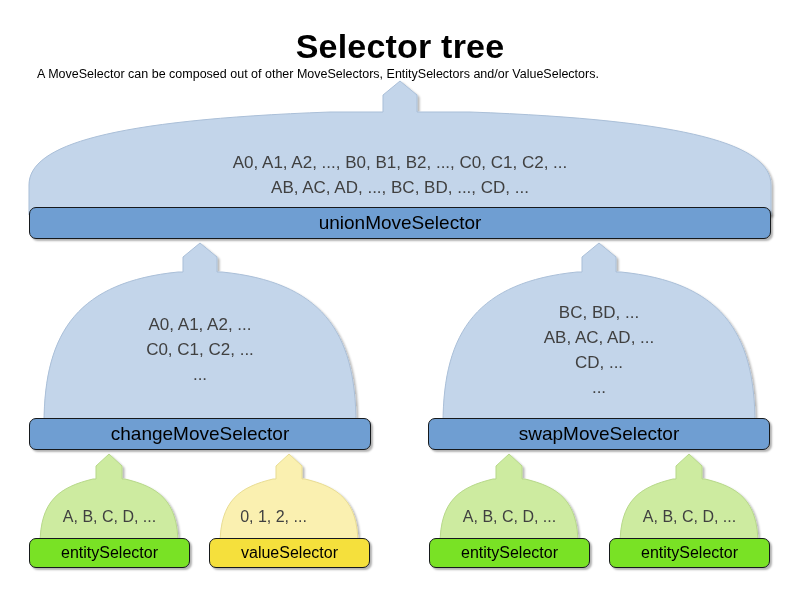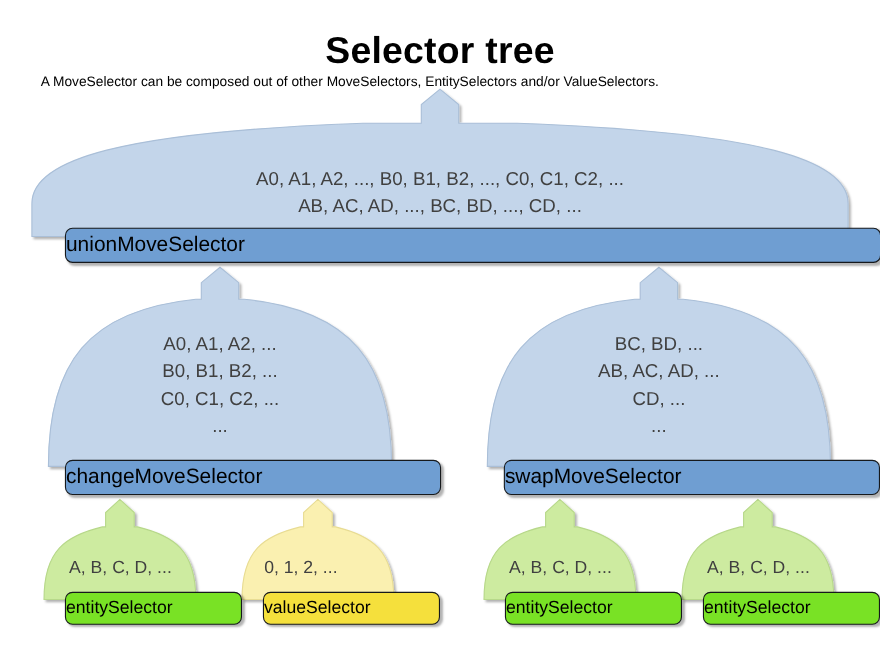--- a/index.html
+++ b/index.html
@@ -53,24 +53,23 @@
   }
 
   
   .bar {
     position: absolute;
     box-sizing: border-box;
     border: 1.6px solid #16191c;
     border-radius: 7px;
     display: flex;
     align-items: center;
-    justify-content: flex-start;
+    justify-content: center;
     text-align: center;
     box-shadow: 2px 2px 2px rgba(0,0,0,0.30);
-    margin-left: 30px;
   }
   .bar.blue   { background: #6f9ed2; }
   .bar.green  { background: #79e225; }
   .bar.yellow { background: #f5e03c; }
 
   .bar-label {
     font-size: 19px;
     line-height: 20px;
     white-space: nowrap;
     color: #000;
@@ -92,21 +91,21 @@
   .bubble-text.leaf .line {
     font-size: 16px;
     line-height: 22px;
   }
 
   
   #union-bar  { left: 29px;  top: 207px; width: 742px; height: 32px; }
   #union-text { left: 29px;  top: 150px; width: 742px; }
 
   #change-bar  { left: 29px;  top: 418px; width: 342px; height: 32px; }
-  #change-text { left: 29px;  top: 300px; width: 342px; }
+  #change-text { left: 29px;  top: 312px; width: 342px; }
 
   #swap-bar   { left: 428px; top: 418px; width: 342px; height: 32px; }
   #swap-text  { left: 428px; top: 300px; width: 342px; }
 
   #leaf0-bar  { left: 29px;  top: 538px; width: 161px; height: 30px; }
   #leaf0-text { left: 29px;  top: 506px; width: 161px; }
 
   #leaf1-bar  { left: 209px; top: 538px; width: 161px; height: 30px; }
   #leaf1-text { left: 193px; top: 506px; width: 161px; }
 
@@ -207,21 +206,20 @@
   <div class="bubble-text" id="union-text">
     <div class="line">A0, A1, A2, ..., B0, B1, B2, ..., C0, C1, C2, ...</div>
     <div class="line">AB, AC, AD, ..., BC, BD, ..., CD, ...</div>
   </div>
   <div class="bar blue" id="union-bar">
     <span class="bar-label">unionMoveSelector</span>
   </div>
 
   <div class="bubble-text" id="change-text">
     <div class="line">A0, A1, A2, ...</div>
-    <div class="line">B0, B1, B2, ...</div>
     <div class="line">C0, C1, C2, ...</div>
     <div class="line">...</div>
   </div>
   <div class="bar blue" id="change-bar">
     <span class="bar-label">changeMoveSelector</span>
   </div>
 
   <div class="bubble-text" id="swap-text">
     <div class="line">BC, BD, ...</div>
     <div class="line">AB, AC, AD, ...</div>

